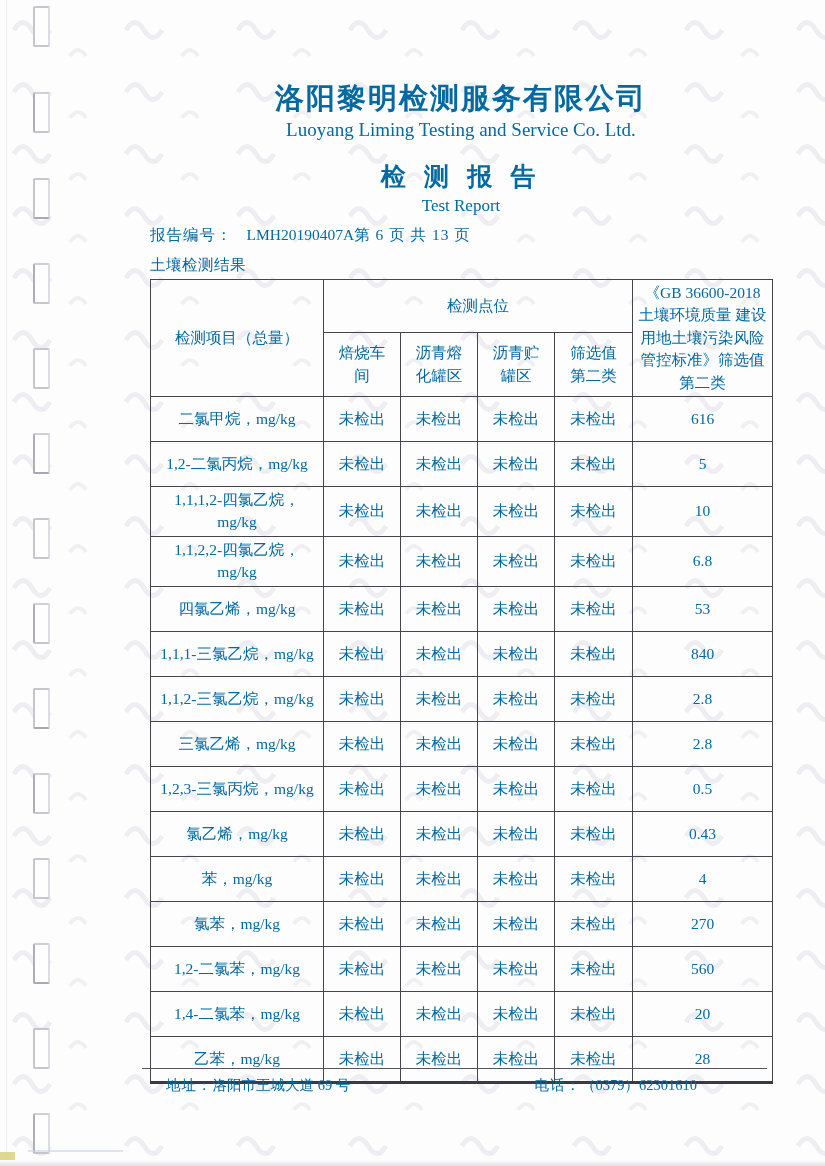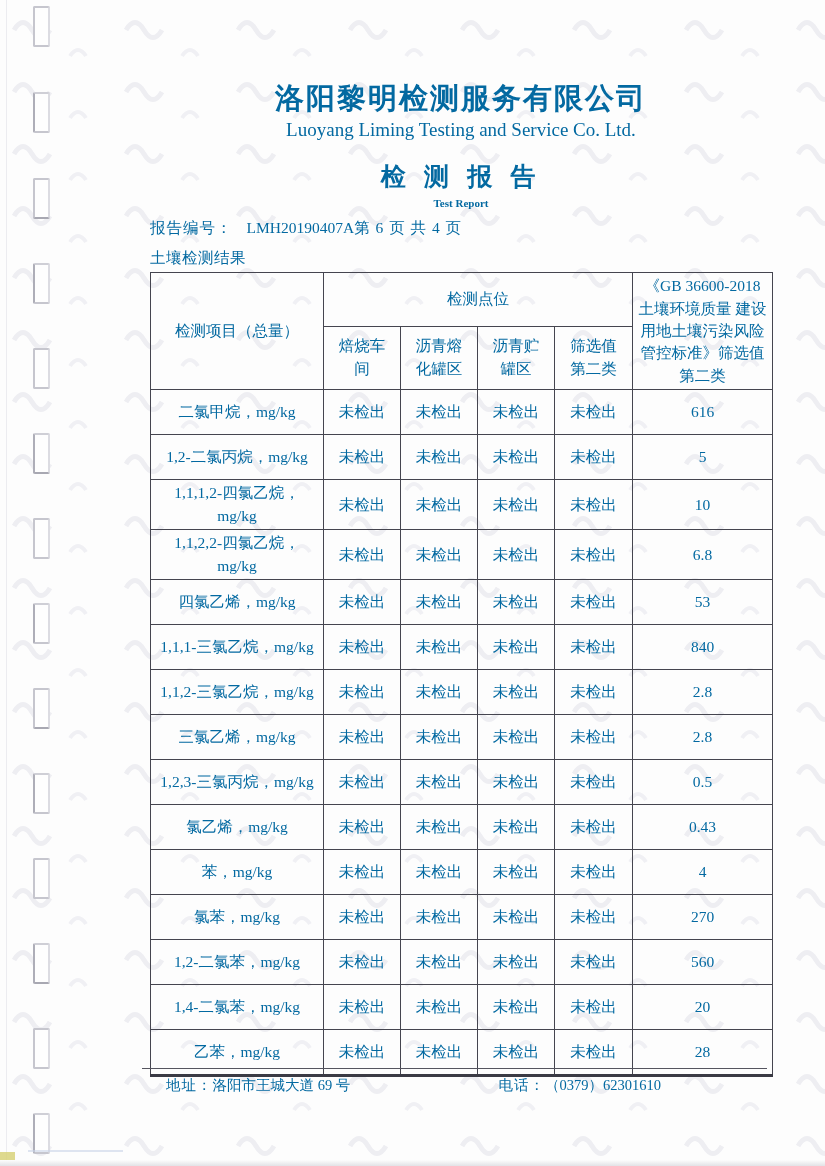--- a/index.html
+++ b/index.html
@@ -24,21 +24,21 @@
   .artifact-yellow{position:absolute;left:0;top:1152px;width:15px;height:8px;background:#d8d27a;opacity:.85;}
   .artifact-blue{position:absolute;left:28px;top:1150px;width:95px;height:2px;background:#c9d4e8;opacity:.6;}
   .page-bottom-edge{position:absolute;left:0;right:0;bottom:0;height:6px;background:linear-gradient(#fdfdfd,#e2e2e6);}
 
   .content{position:absolute;left:150px;top:0;width:622px;}
 
   .titleblock{text-align:center;margin-top:82px;}
   .company-cn{font-size:29px;font-weight:bold;letter-spacing:2px;line-height:1.15;}
   .company-en{font-size:19px;font-weight:normal;margin-top:5px;line-height:1.1;}
   .report-title-cn{font-size:25px;font-weight:bold;letter-spacing:6px;margin-top:22px;line-height:1.15;}
-  .report-title-en{font-size:11px;font-weight:bold;margin-top:5px;line-height:1.1;}
+  .report-title-en{font-size:17px;font-weight:normal;margin-top:5px;line-height:1.1;}
 
   .meta-row{display:flex;align-items:baseline;margin-top:9px;font-size:15.5px;}
   .report-no-label{letter-spacing:1px;}
   .report-no-value{margin-left:14px;}
   .page-info{letter-spacing:1px;}
   .section-title{font-size:15.5px;margin-top:9px;letter-spacing:0.5px;}
 
   table.results{
     border-collapse:collapse;table-layout:fixed;
     width:622px;margin-top:3px;
@@ -61,21 +61,21 @@
   tr.hdr-2 th{height:56px;padding:2px 10px;}
   th.item-head{padding:2px 6px;}
   th.limit-head{padding:2px 10px;line-height:1.5;}
   tbody td{height:40px;}
   td.item-cell{padding:2px 5px;}
   td.limit-cell{padding:2px 8px;}
 
   .footer{position:absolute;left:142px;top:1068px;width:625px;border-top:1px solid #55555f;}
   .footer-row{display:flex;margin-top:7px;font-size:14.5px;}
   .footer-address{margin-left:24px;}
-  .footer-phone{margin-left:auto;margin-right:106px;}
+  .footer-phone{margin-left:auto;margin-right:70px;}
   .footer-label{letter-spacing:1px;}
 </style>
 </head>
 <body>
 
 <div class="page">
 
   <svg class="watermark" width="825" height="1166">
     <defs>
       <pattern id="wm" width="112" height="62" patternUnits="userSpaceOnUse">
@@ -115,21 +115,21 @@
       <div class="company-cn">洛阳黎明检测服务有限公司</div>
       <div class="company-en">Luoyang Liming Testing and Service Co. Ltd.</div>
       <div class="report-title-cn">检 测 报 告</div>
       <div class="report-title-en">Test Report</div>
     </div>
 
     <div class="meta-row">
       <span>
         <span class="report-no-label">报告编号：</span><span class="report-no-value">LMH20190407A</span>
       </span>
-      <span class="page-info">第 6 页 共 4 页</span>
+      <span class="page-info">第 6 页 共 13 页</span>
     </div>
 
     <div class="section-title">土壤检测结果</div>
 
     <table class="results">
       <colgroup>
         <col class="c-item">
           <col class="c-p">
           <col class="c-p">
           <col class="c-p">

